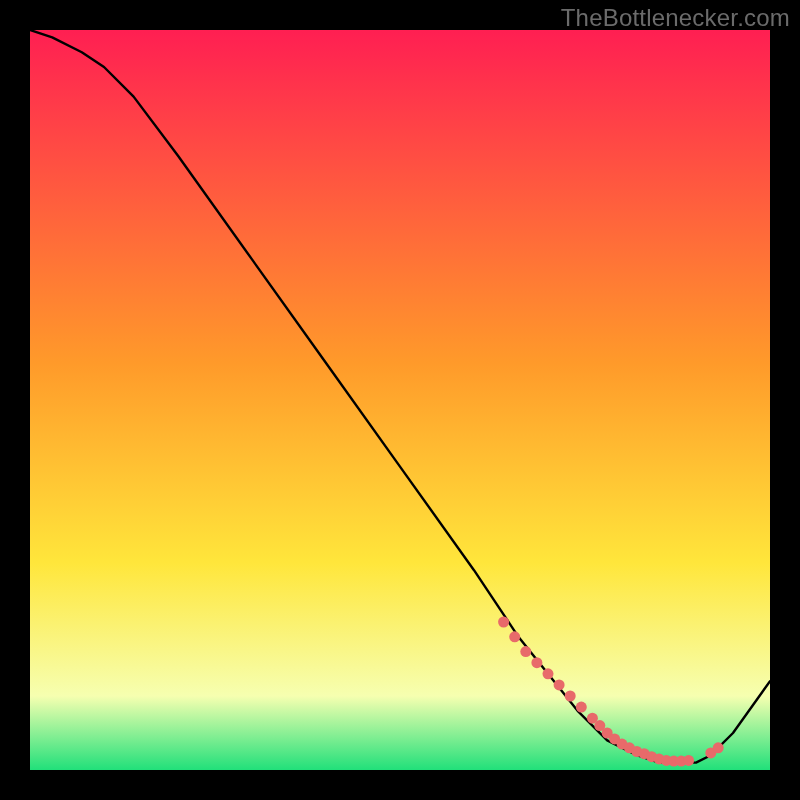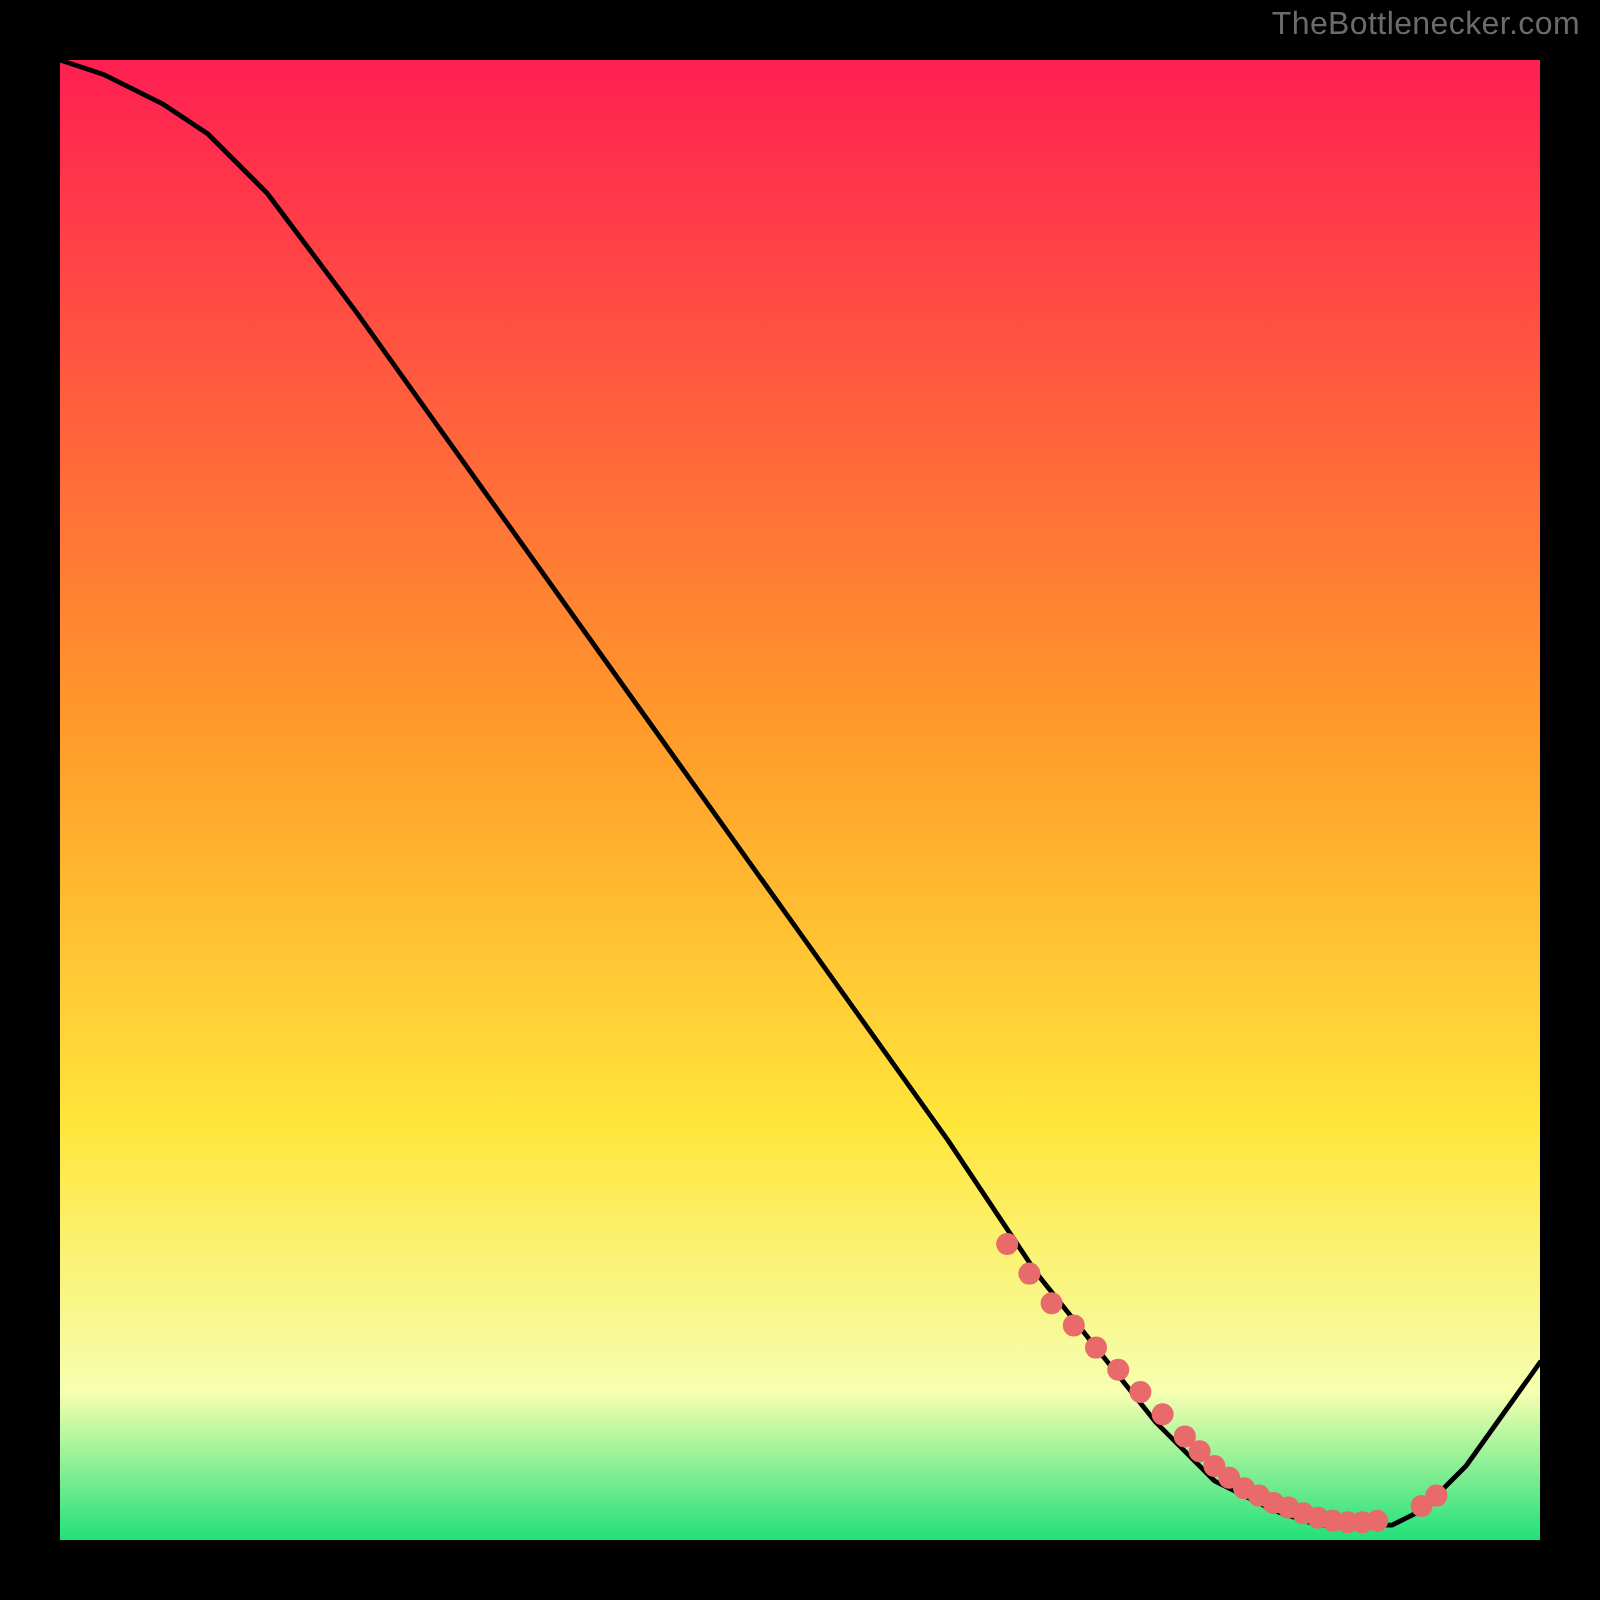--- a/index.html
+++ b/index.html
@@ -22,21 +22,21 @@
     left: 30px;
     top: 30px;
     width: 740px;
     height: 740px;
   }
   .watermark {
     position: absolute;
     top: 4px;
     right: 10px;
     color: #6b6b6b;
-    font-size: 16px;
+    font-size: 24px;
     font-weight: 500;
     letter-spacing: 0.2px;
     user-select: none;
   }
   svg { display: block; }
 </style>
 </head>
 <body>
 
 <div class="stage">

